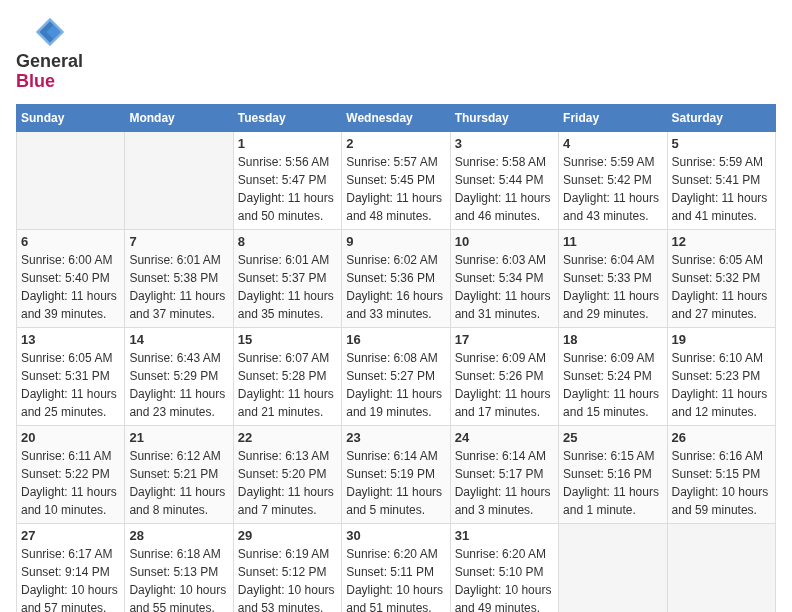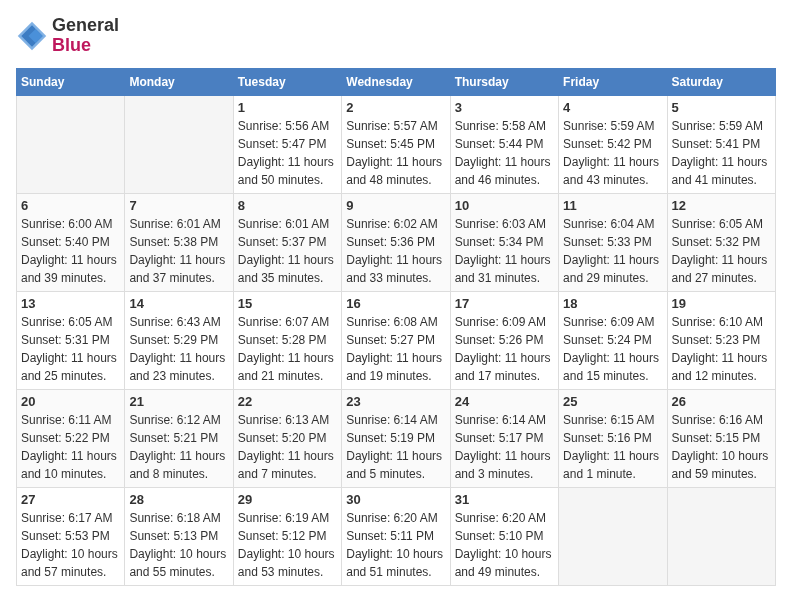--- a/index.html
+++ b/index.html
@@ -13,20 +13,21 @@
     .header {
       display: flex;
       justify-content: space-between;
       align-items: flex-start;
       margin-bottom: 12px;
     }
     .logo {
       display: flex;
       align-items: center;
       gap: 4px;
+      flex-direction: column;
     }
     .logo-text {
       display: flex;
       flex-direction: column;
       line-height: 1.1;
     }
     .logo-general {
       font-size: 18px;
       font-weight: bold;
       color: #333;
@@ -191,21 +192,21 @@
           <div>Sunrise: 6:01 AM</div>
           <div>Sunset: 5:37 PM</div>
           <div>Daylight: 11 hours and 35 minutes.</div>
         </div>
         </td>
         <td>
           <span class="day-number">9</span>
         <div class="day-info">
           <div>Sunrise: 6:02 AM</div>
           <div>Sunset: 5:36 PM</div>
-          <div>Daylight: 11 hours and 33 minutes.</div>
+          <div>Daylight: 16 hours and 33 minutes.</div>
         </div>
         </td>
         <td>
           <span class="day-number">10</span>
         <div class="day-info">
           <div>Sunrise: 6:03 AM</div>
           <div>Sunset: 5:34 PM</div>
           <div>Daylight: 11 hours and 31 minutes.</div>
         </div>
         </td>
@@ -340,21 +341,21 @@
           <div>Sunset: 5:15 PM</div>
           <div>Daylight: 10 hours and 59 minutes.</div>
         </div>
         </td>
       </tr>
       <tr>
         <td>
           <span class="day-number">27</span>
         <div class="day-info">
           <div>Sunrise: 6:17 AM</div>
-          <div>Sunset: 5:53 PM</div>
+          <div>Sunset: 9:14 PM</div>
           <div>Daylight: 10 hours and 57 minutes.</div>
         </div>
         </td>
         <td>
           <span class="day-number">28</span>
         <div class="day-info">
           <div>Sunrise: 6:18 AM</div>
           <div>Sunset: 5:13 PM</div>
           <div>Daylight: 10 hours and 55 minutes.</div>
         </div>

